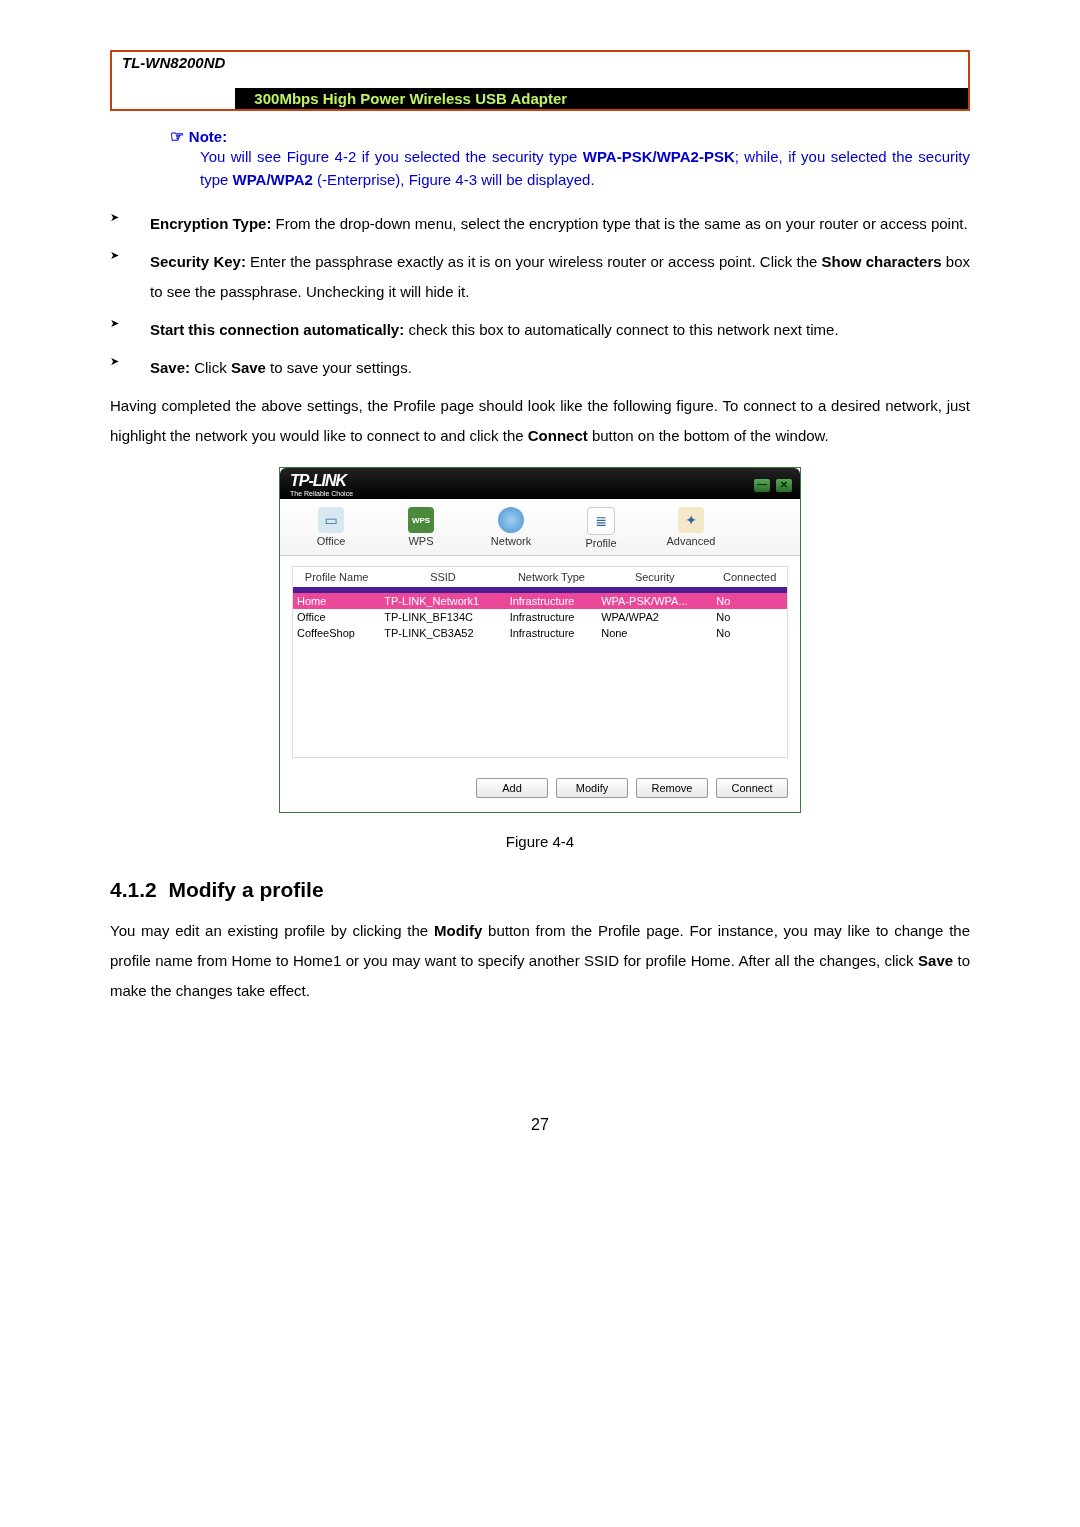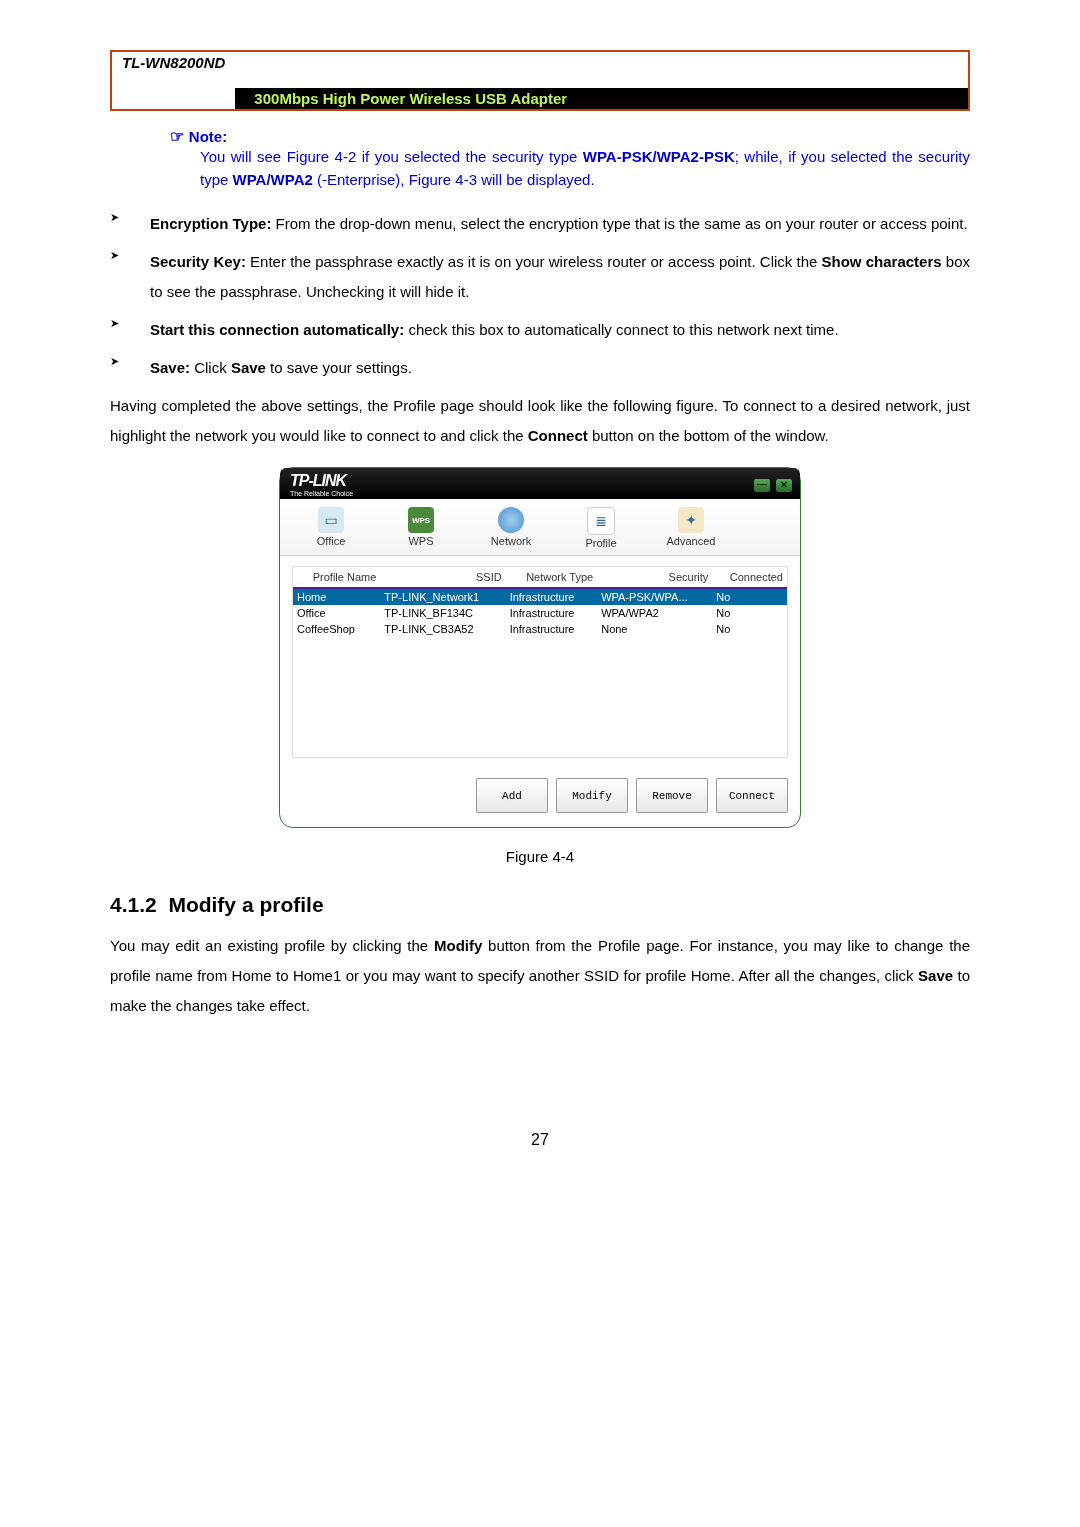--- a/index.html
+++ b/index.html
@@ -67,21 +67,21 @@
   }
   .body-para {
     text-align: justify;
     line-height: 2.0;
     margin-top: 4px;
   }
   .app-window {
     width: 520px;
     margin: 16px auto 0 auto;
     border: 1px solid #3b7a3b;
-    border-radius: 14px;
+    border-radius: 0;
     background: #fff;
     font-family: Tahoma, Arial, sans-serif;
     font-size: 11px;
   }
   .app-titlebar {
     background: linear-gradient(#222, #000);
     color: #fff;
     padding: 4px 8px 2px 10px;
     display: flex;
     justify-content: space-between;
@@ -142,52 +142,51 @@
   .tab-adv { background: #f4e8c8; }
   .app-body {
     padding: 10px 12px;
   }
   .profile-table {
     width: 100%;
     border-collapse: collapse;
     font-size: 11px;
   }
   .profile-table th {
-    text-align: right;
+    text-align: center;
     font-weight: normal;
     padding: 4px 4px;
-    border-bottom: 2px solid #4c1d95;
+    border-bottom: 6px solid #4c1d95;
     color: #333;
   }
   .profile-table td {
     padding: 2px 4px;
   }
   .row-selected td {
-    background: #0369a1;
+    background: #ec4899;
     color: #fff;
   }
   .table-wrap {
     border: 1px solid #ddd;
     height: 190px;
     overflow: hidden;
   }
   .app-buttons {
     display: flex;
     justify-content: flex-end;
     gap: 8px;
     padding: 10px 12px 14px 12px;
   }
   .app-buttons button {
     width: 72px;
-    height: 35px;
+    height: 20px;
     font-size: 11px;
     background: linear-gradient(#fff,#e8e8e8);
     border: 1px solid #999;
     border-radius: 2px;
-    font-family: Liberation Mono, monospace;
   }
   .figure-caption {
     text-align: center;
     margin-top: 20px;
     margin-bottom: 28px;
   }
   .section-heading {
     font-weight: bold;
     font-size: 21px;
     margin-bottom: 14px;

